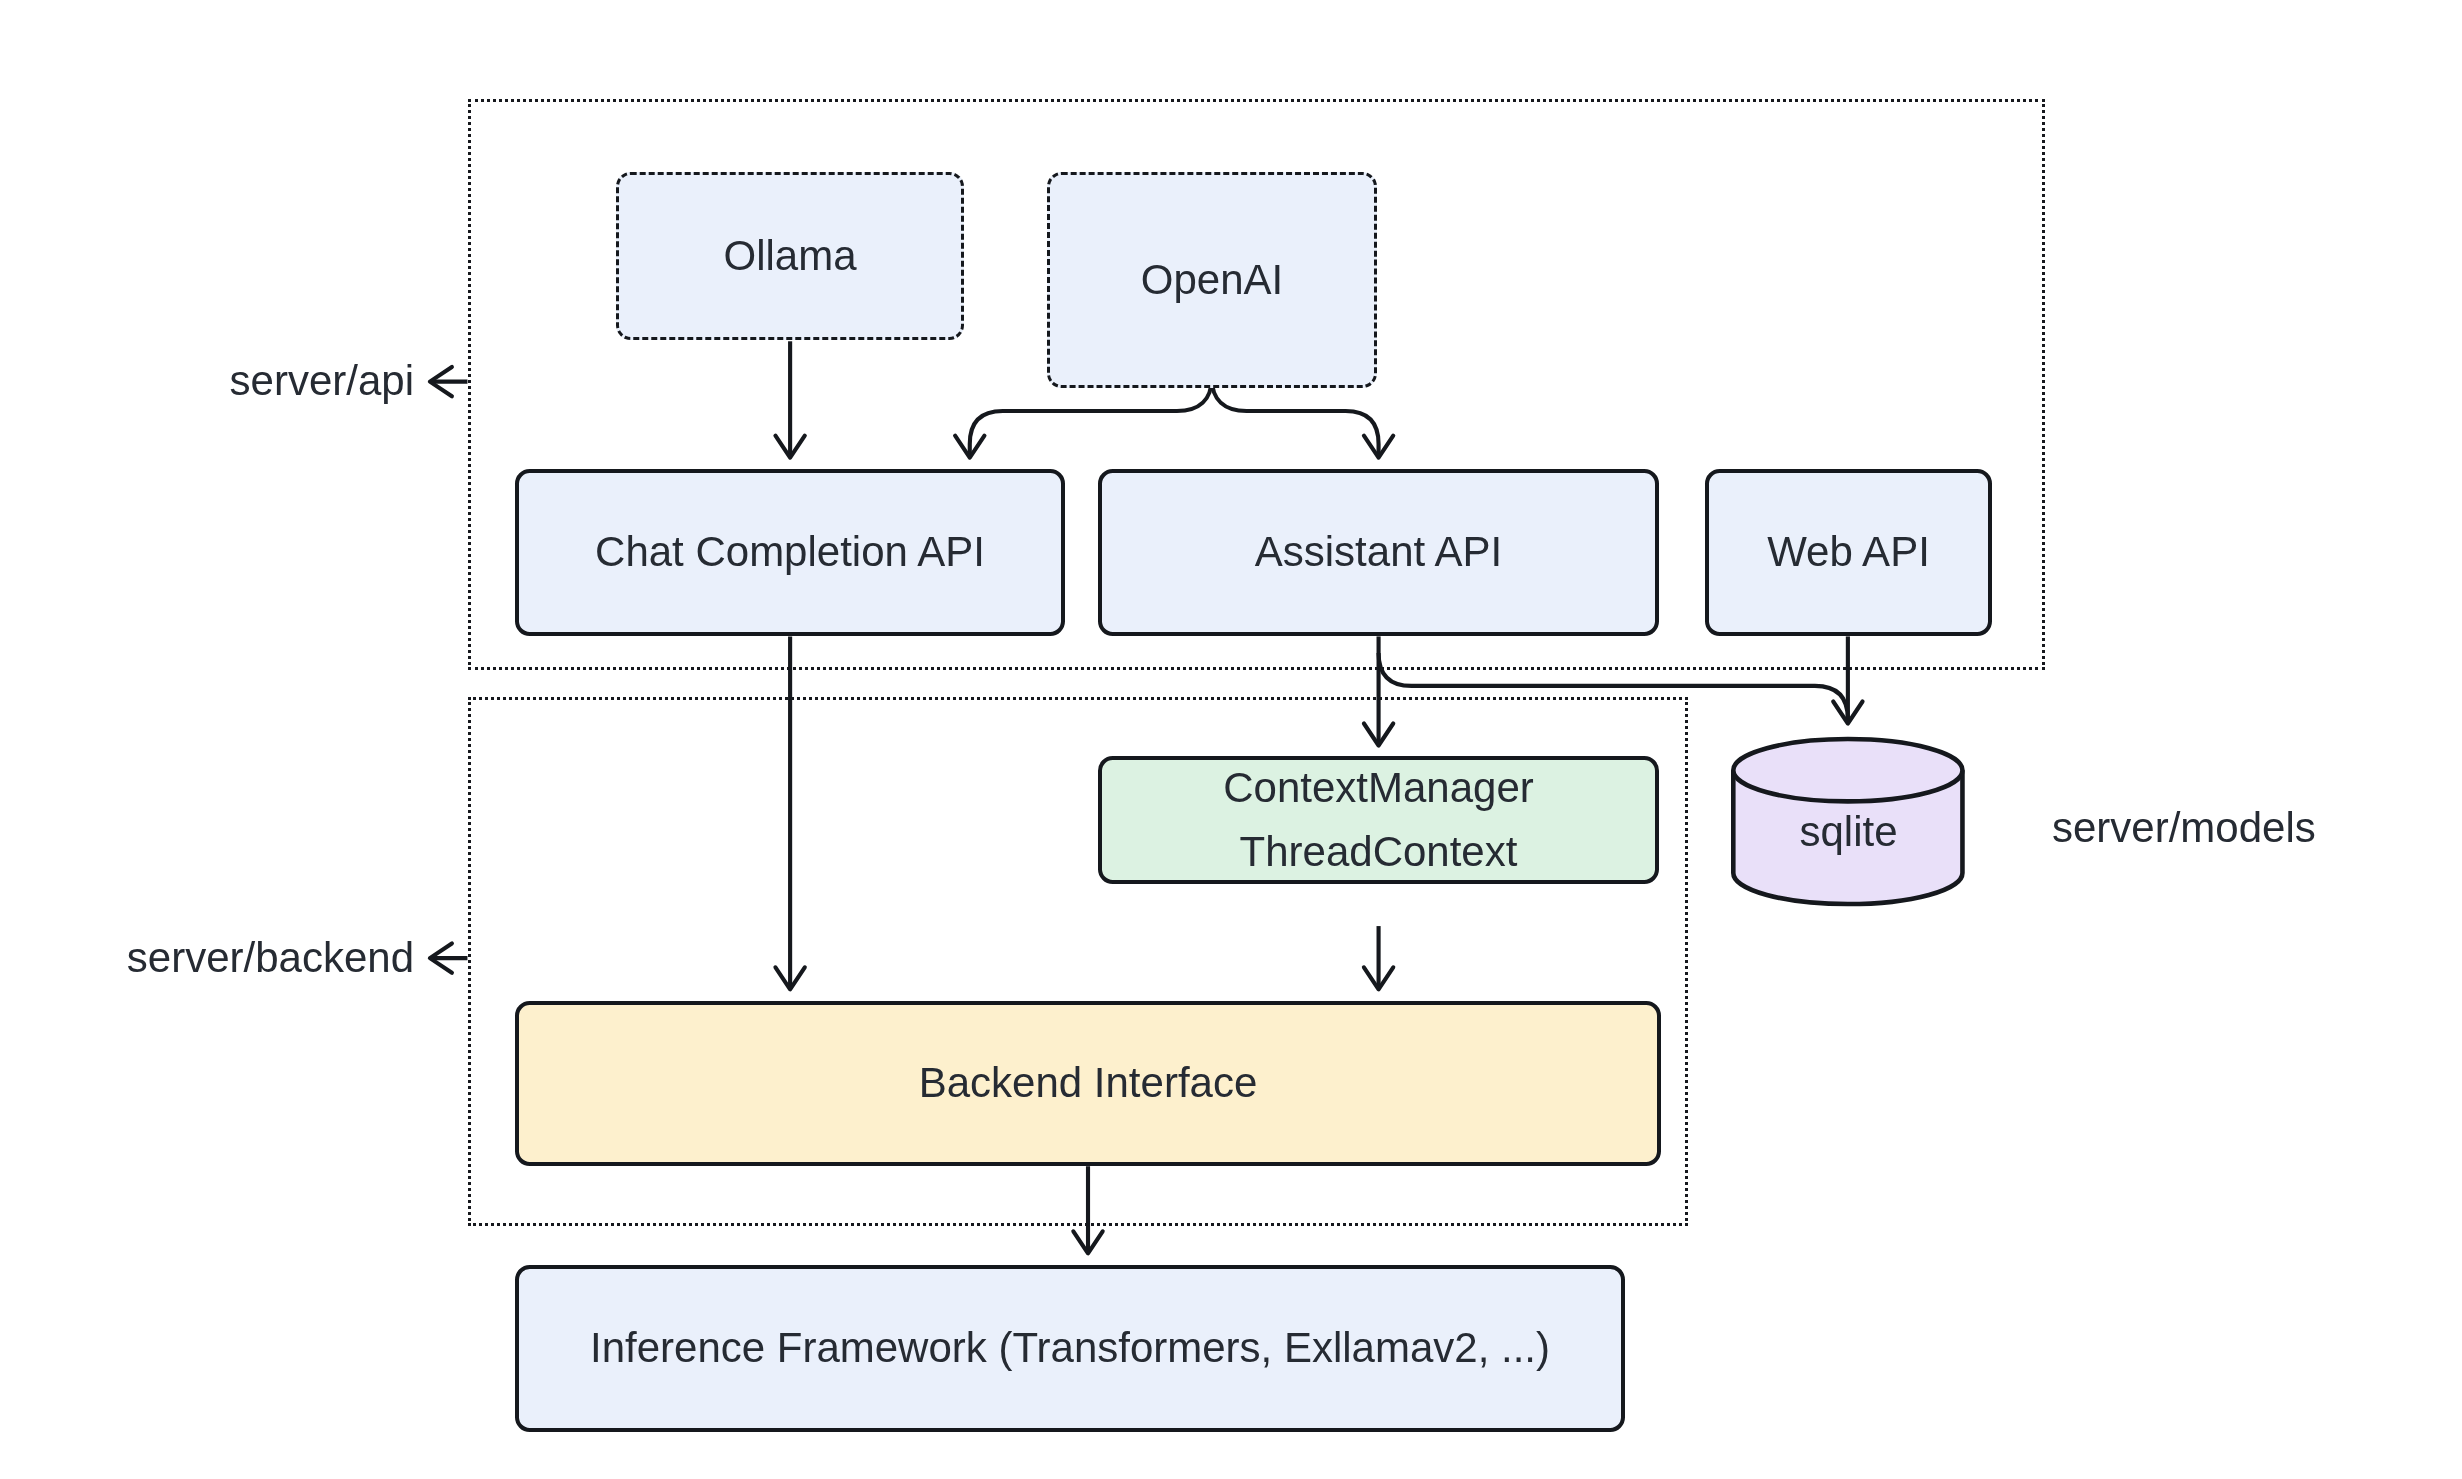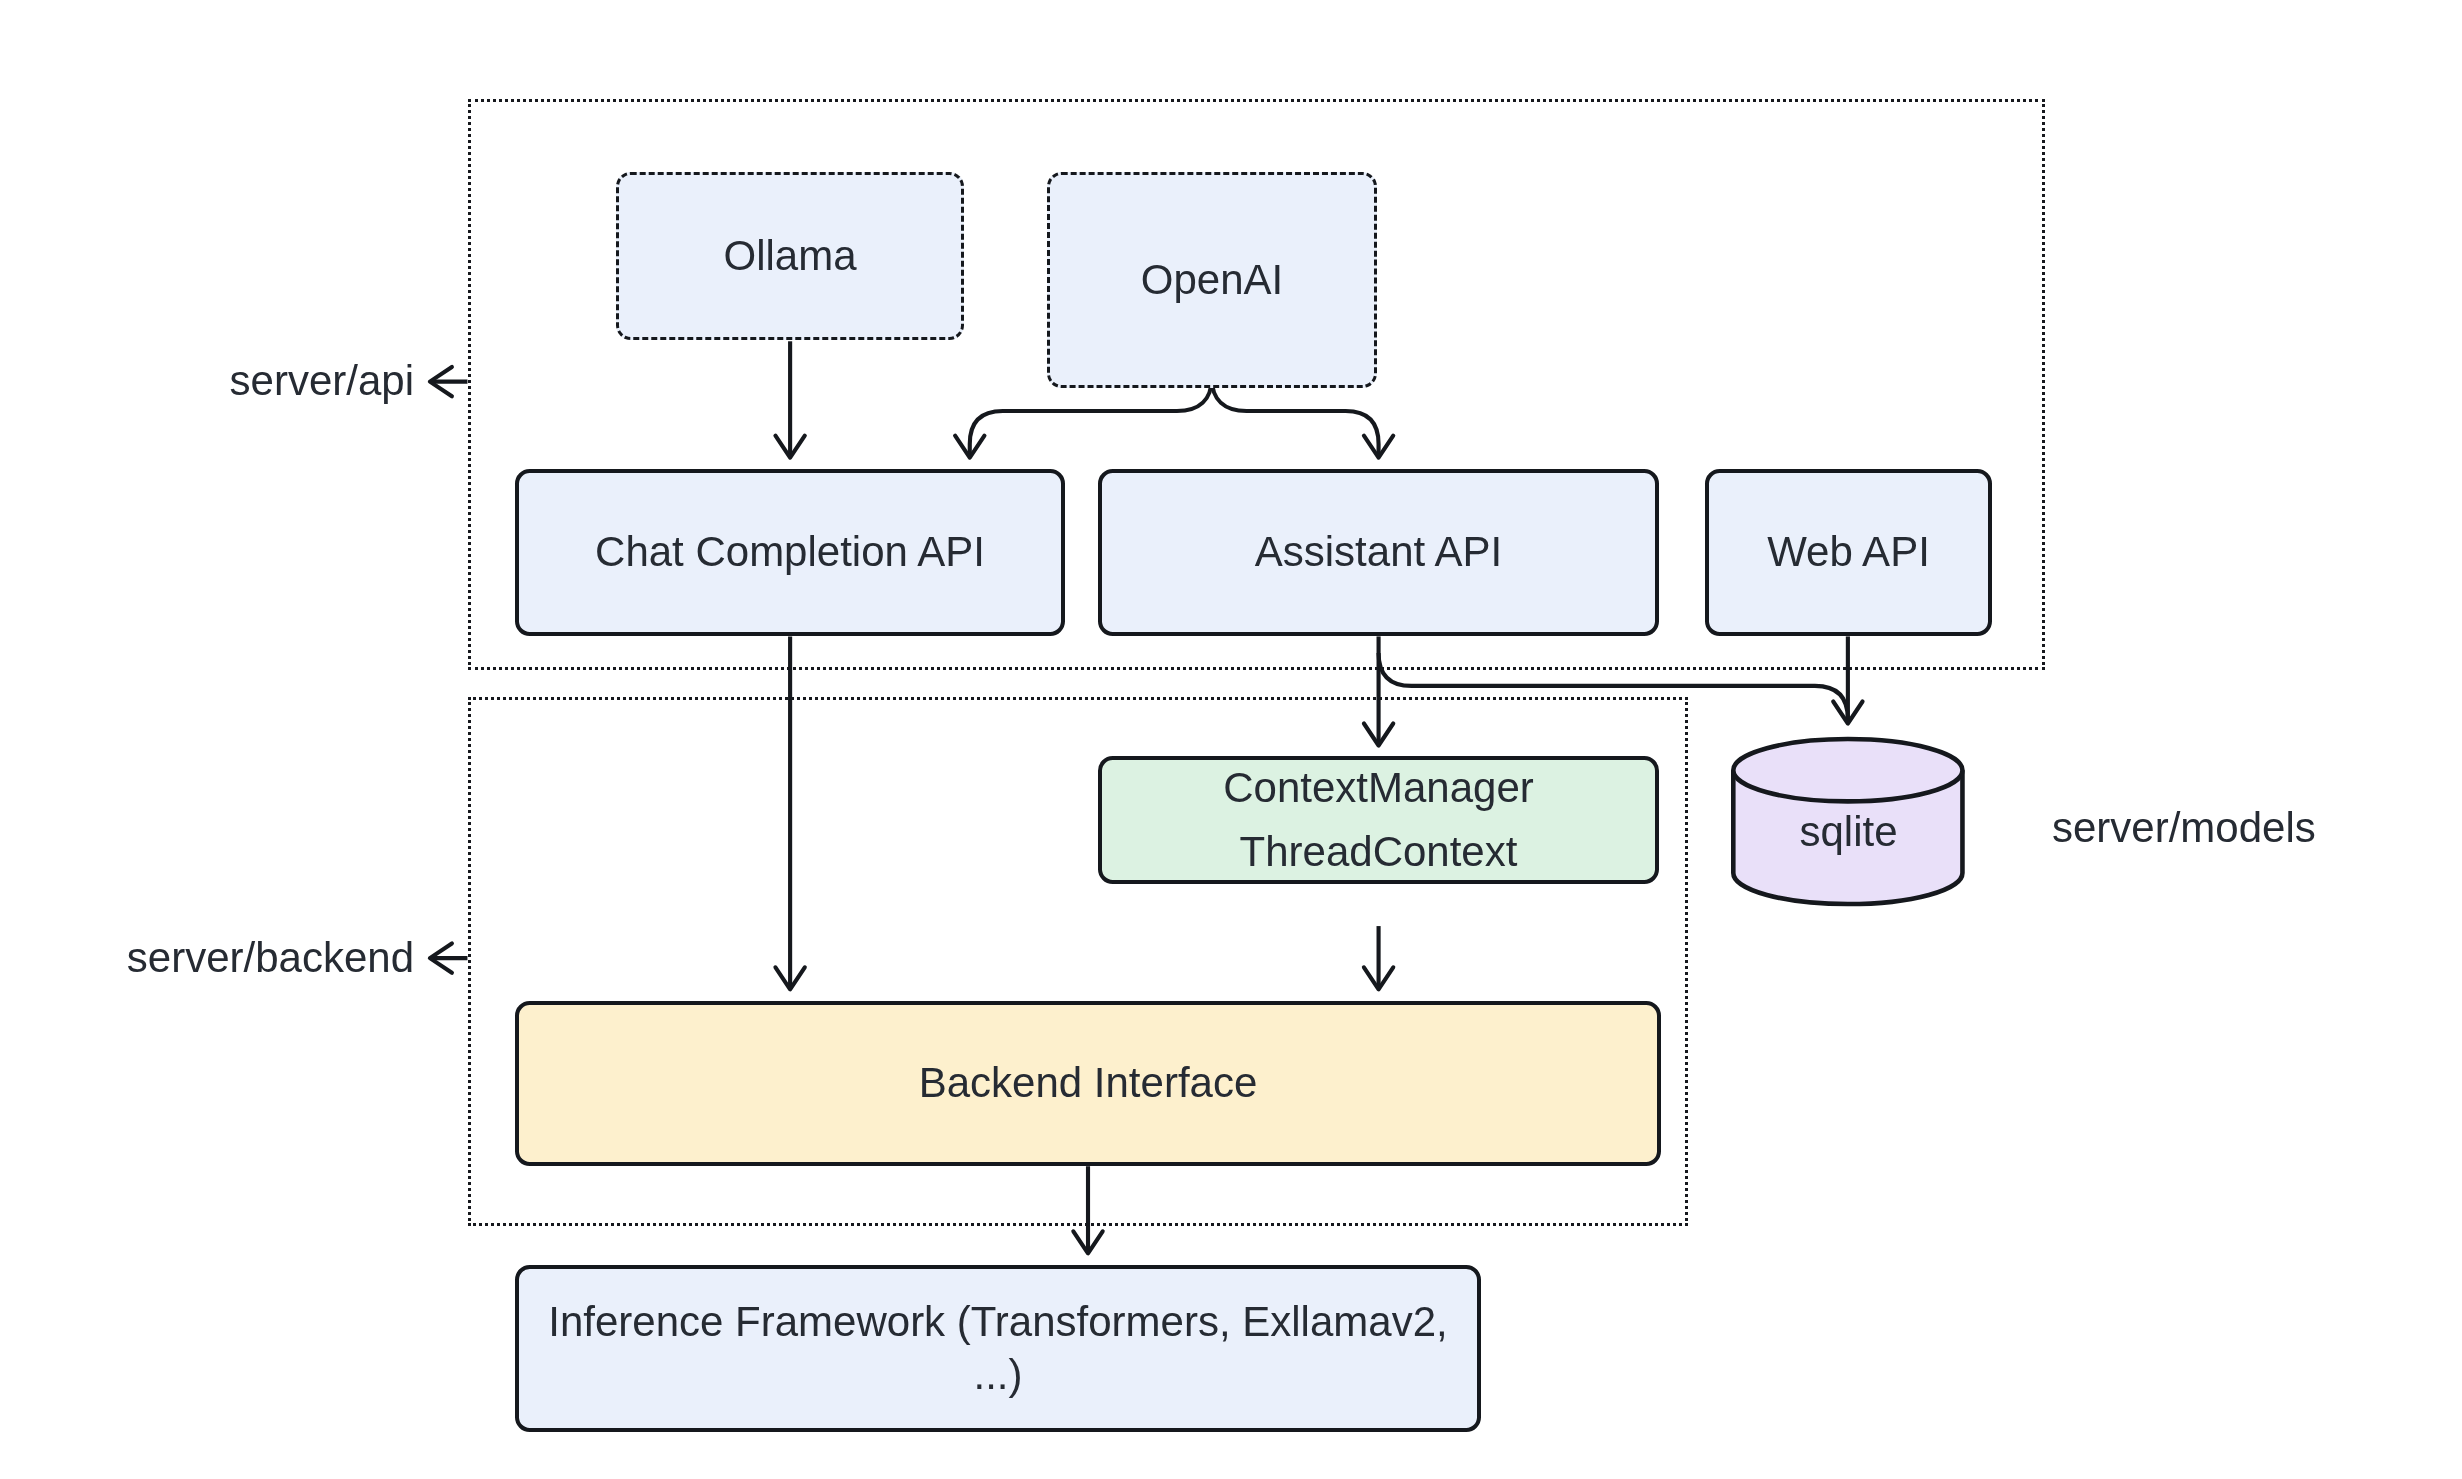--- a/index.html
+++ b/index.html
@@ -43,21 +43,21 @@
   .node.green  { background: #dcf2e2; flex-direction: column; }
   .node.yellow { background: #fdf0cd; }
 
   #node-ollama    { left: 616px;  top: 172px;  width: 348px;  height: 168px; }
   #node-openai    { left: 1047px; top: 172px;  width: 330px;  height: 216px; }
   #node-chat      { left: 515px;  top: 469px;  width: 550px;  height: 167px; }
   #node-assistant { left: 1098px; top: 469px;  width: 561px;  height: 167px; }
   #node-webapi    { left: 1705px; top: 469px;  width: 287px;  height: 167px; }
   #node-context   { left: 1098px; top: 756px;  width: 561px;  height: 128px; }
   #node-backend   { left: 515px;  top: 1001px; width: 1146px; height: 165px; }
-  #node-inference { left: 515px;  top: 1265px; width: 966px; height: 167px; }
+  #node-inference { left: 515px;  top: 1265px; width: 1110px; height: 167px; }
 
   #node-context .ln { display: block; line-height: 64px; }
 
   .side-label {
     position: absolute;
     font-size: 42px;
     line-height: 62px;
     height: 62px;
     white-space: nowrap;
   }

